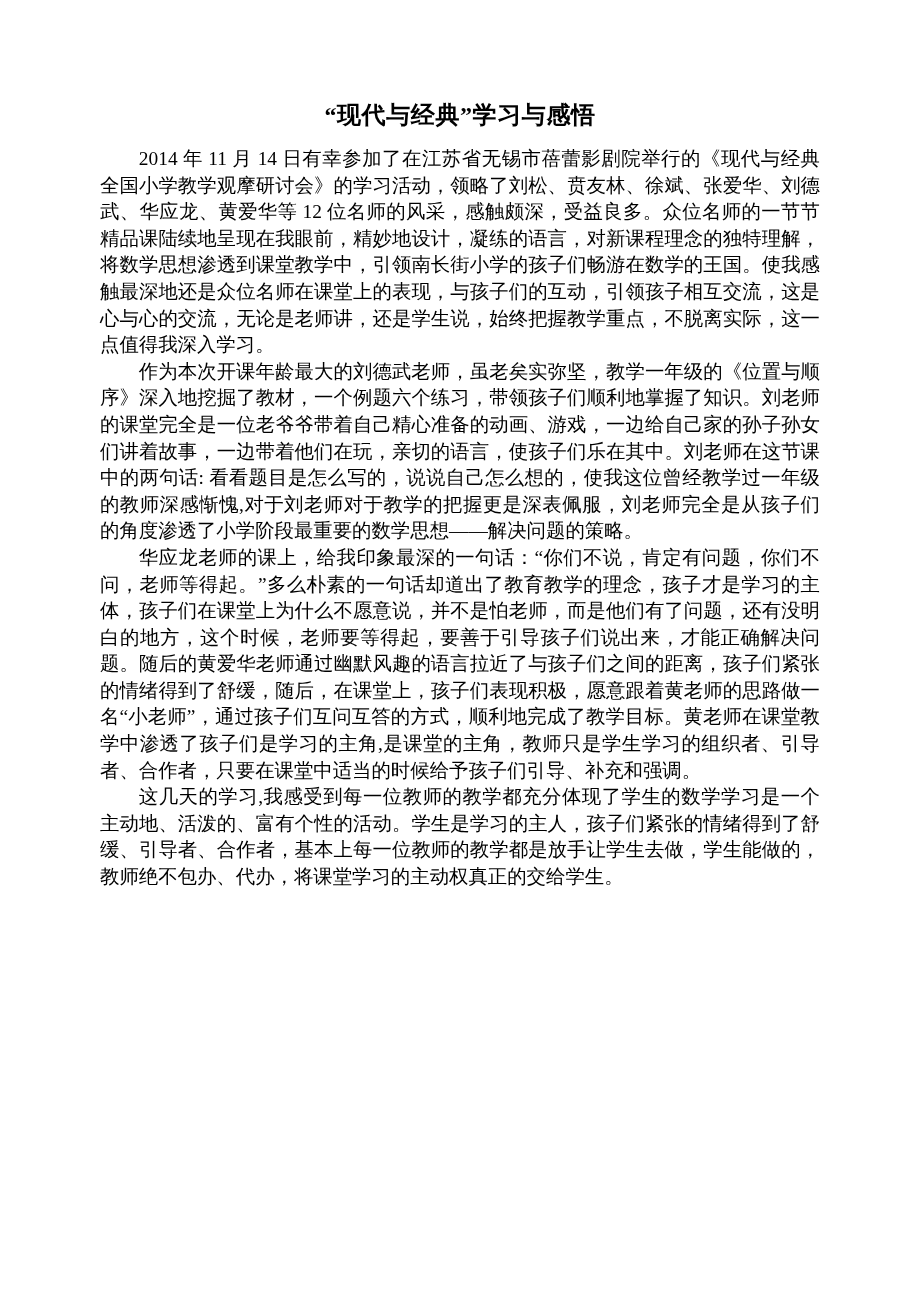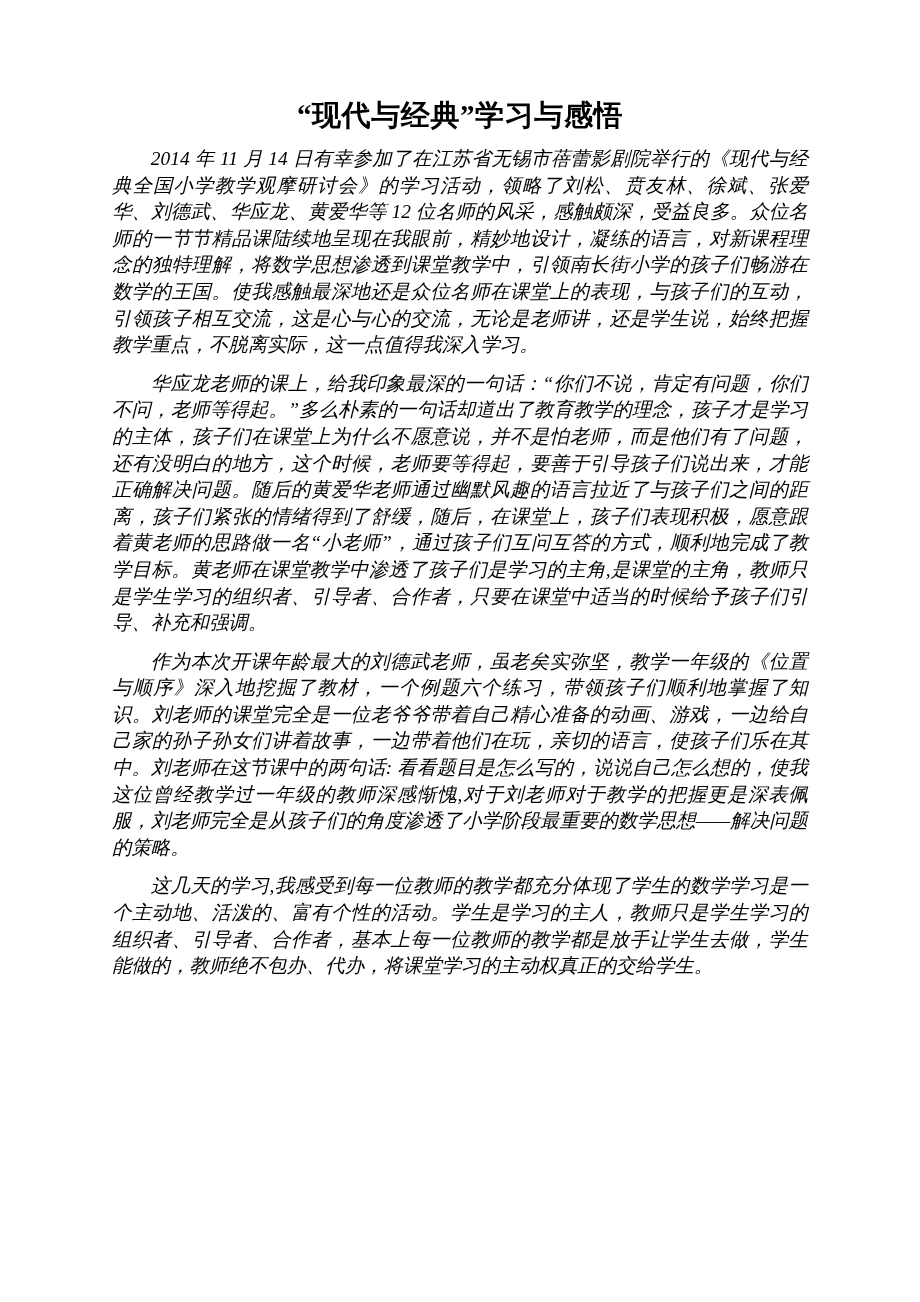--- a/index.html
+++ b/index.html
@@ -18,49 +18,48 @@
     color: #000000;
     -webkit-font-smoothing: antialiased;
   }
   .content {
     position: absolute;
     left: 100px;
     top: 98px;
     width: 720px;
   }
   .doc-title {
-    font-size: 29px;
+    font-size: 24px;
     font-weight: bold;
     text-align: center;
     line-height: 34px;
     margin: 0 0 14px 0;
     letter-spacing: 0.6px;
     white-space: nowrap;
   }
   .body-text p {
-    margin: 12px;
+    margin: 0;
     font-size: 19.4px;
     line-height: 26.6px;
     text-align: justify;
     text-justify: inter-ideograph;
     text-indent: 2em;
     word-break: break-all;
     letter-spacing: 0px;
-    font-style: italic;
   }
 </style>
 </head>
 <body>
 
 <div class="page">
   <div class="content">
 
     <h1 class="doc-title">“现代与经典”学习与感悟</h1>
 
     <div class="body-text">
       <p>2014 年 11 月 14 日有幸参加了在江苏省无锡市蓓蕾影剧院举行的《现代与经典全国小学教学观摩研讨会》的学习活动，领略了刘松、贲友林、徐斌、张爱华、刘德武、华应龙、黄爱华等 12 位名师的风采，感触颇深，受益良多。众位名师的一节节精品课陆续地呈现在我眼前，精妙地设计，凝练的语言，对新课程理念的独特理解，将数学思想渗透到课堂教学中，引领南长街小学的孩子们畅游在数学的王国。使我感触最深地还是众位名师在课堂上的表现，与孩子们的互动，引领孩子相互交流，这是心与心的交流，无论是老师讲，还是学生说，始终把握教学重点，不脱离实际，这一点值得我深入学习。</p>
+      <p>作为本次开课年龄最大的刘德武老师，虽老矣实弥坚，教学一年级的《位置与顺序》深入地挖掘了教材，一个例题六个练习，带领孩子们顺利地掌握了知识。刘老师的课堂完全是一位老爷爷带着自己精心准备的动画、游戏，一边给自己家的孙子孙女们讲着故事，一边带着他们在玩，亲切的语言，使孩子们乐在其中。刘老师在这节课中的两句话: 看看题目是怎么写的，说说自己怎么想的，使我这位曾经教学过一年级的教师深感惭愧,对于刘老师对于教学的把握更是深表佩服，刘老师完全是从孩子们的角度渗透了小学阶段最重要的数学思想——解决问题的策略。</p>
       <p>华应龙老师的课上，给我印象最深的一句话：“你们不说，肯定有问题，你们不问，老师等得起。”多么朴素的一句话却道出了教育教学的理念，孩子才是学习的主体，孩子们在课堂上为什么不愿意说，并不是怕老师，而是他们有了问题，还有没明白的地方，这个时候，老师要等得起，要善于引导孩子们说出来，才能正确解决问题。随后的黄爱华老师通过幽默风趣的语言拉近了与孩子们之间的距离，孩子们紧张的情绪得到了舒缓，随后，在课堂上，孩子们表现积极，愿意跟着黄老师的思路做一名“小老师”，通过孩子们互问互答的方式，顺利地完成了教学目标。黄老师在课堂教学中渗透了孩子们是学习的主角,是课堂的主角，教师只是学生学习的组织者、引导者、合作者，只要在课堂中适当的时候给予孩子们引导、补充和强调。</p>
-      <p>作为本次开课年龄最大的刘德武老师，虽老矣实弥坚，教学一年级的《位置与顺序》深入地挖掘了教材，一个例题六个练习，带领孩子们顺利地掌握了知识。刘老师的课堂完全是一位老爷爷带着自己精心准备的动画、游戏，一边给自己家的孙子孙女们讲着故事，一边带着他们在玩，亲切的语言，使孩子们乐在其中。刘老师在这节课中的两句话: 看看题目是怎么写的，说说自己怎么想的，使我这位曾经教学过一年级的教师深感惭愧,对于刘老师对于教学的把握更是深表佩服，刘老师完全是从孩子们的角度渗透了小学阶段最重要的数学思想——解决问题的策略。</p>
-      <p>这几天的学习,我感受到每一位教师的教学都充分体现了学生的数学学习是一个主动地、活泼的、富有个性的活动。学生是学习的主人，教师只是学生学习的组织者、引导者、合作者，基本上每一位教师的教学都是放手让学生去做，学生能做的，教师绝不包办、代办，将课堂学习的主动权真正的交给学生。</p>
+      <p>这几天的学习,我感受到每一位教师的教学都充分体现了学生的数学学习是一个主动地、活泼的、富有个性的活动。学生是学习的主人，孩子们紧张的情绪得到了舒缓、引导者、合作者，基本上每一位教师的教学都是放手让学生去做，学生能做的，教师绝不包办、代办，将课堂学习的主动权真正的交给学生。</p>
     </div>
 
   </div>
 </div>
 
 </body></html>

